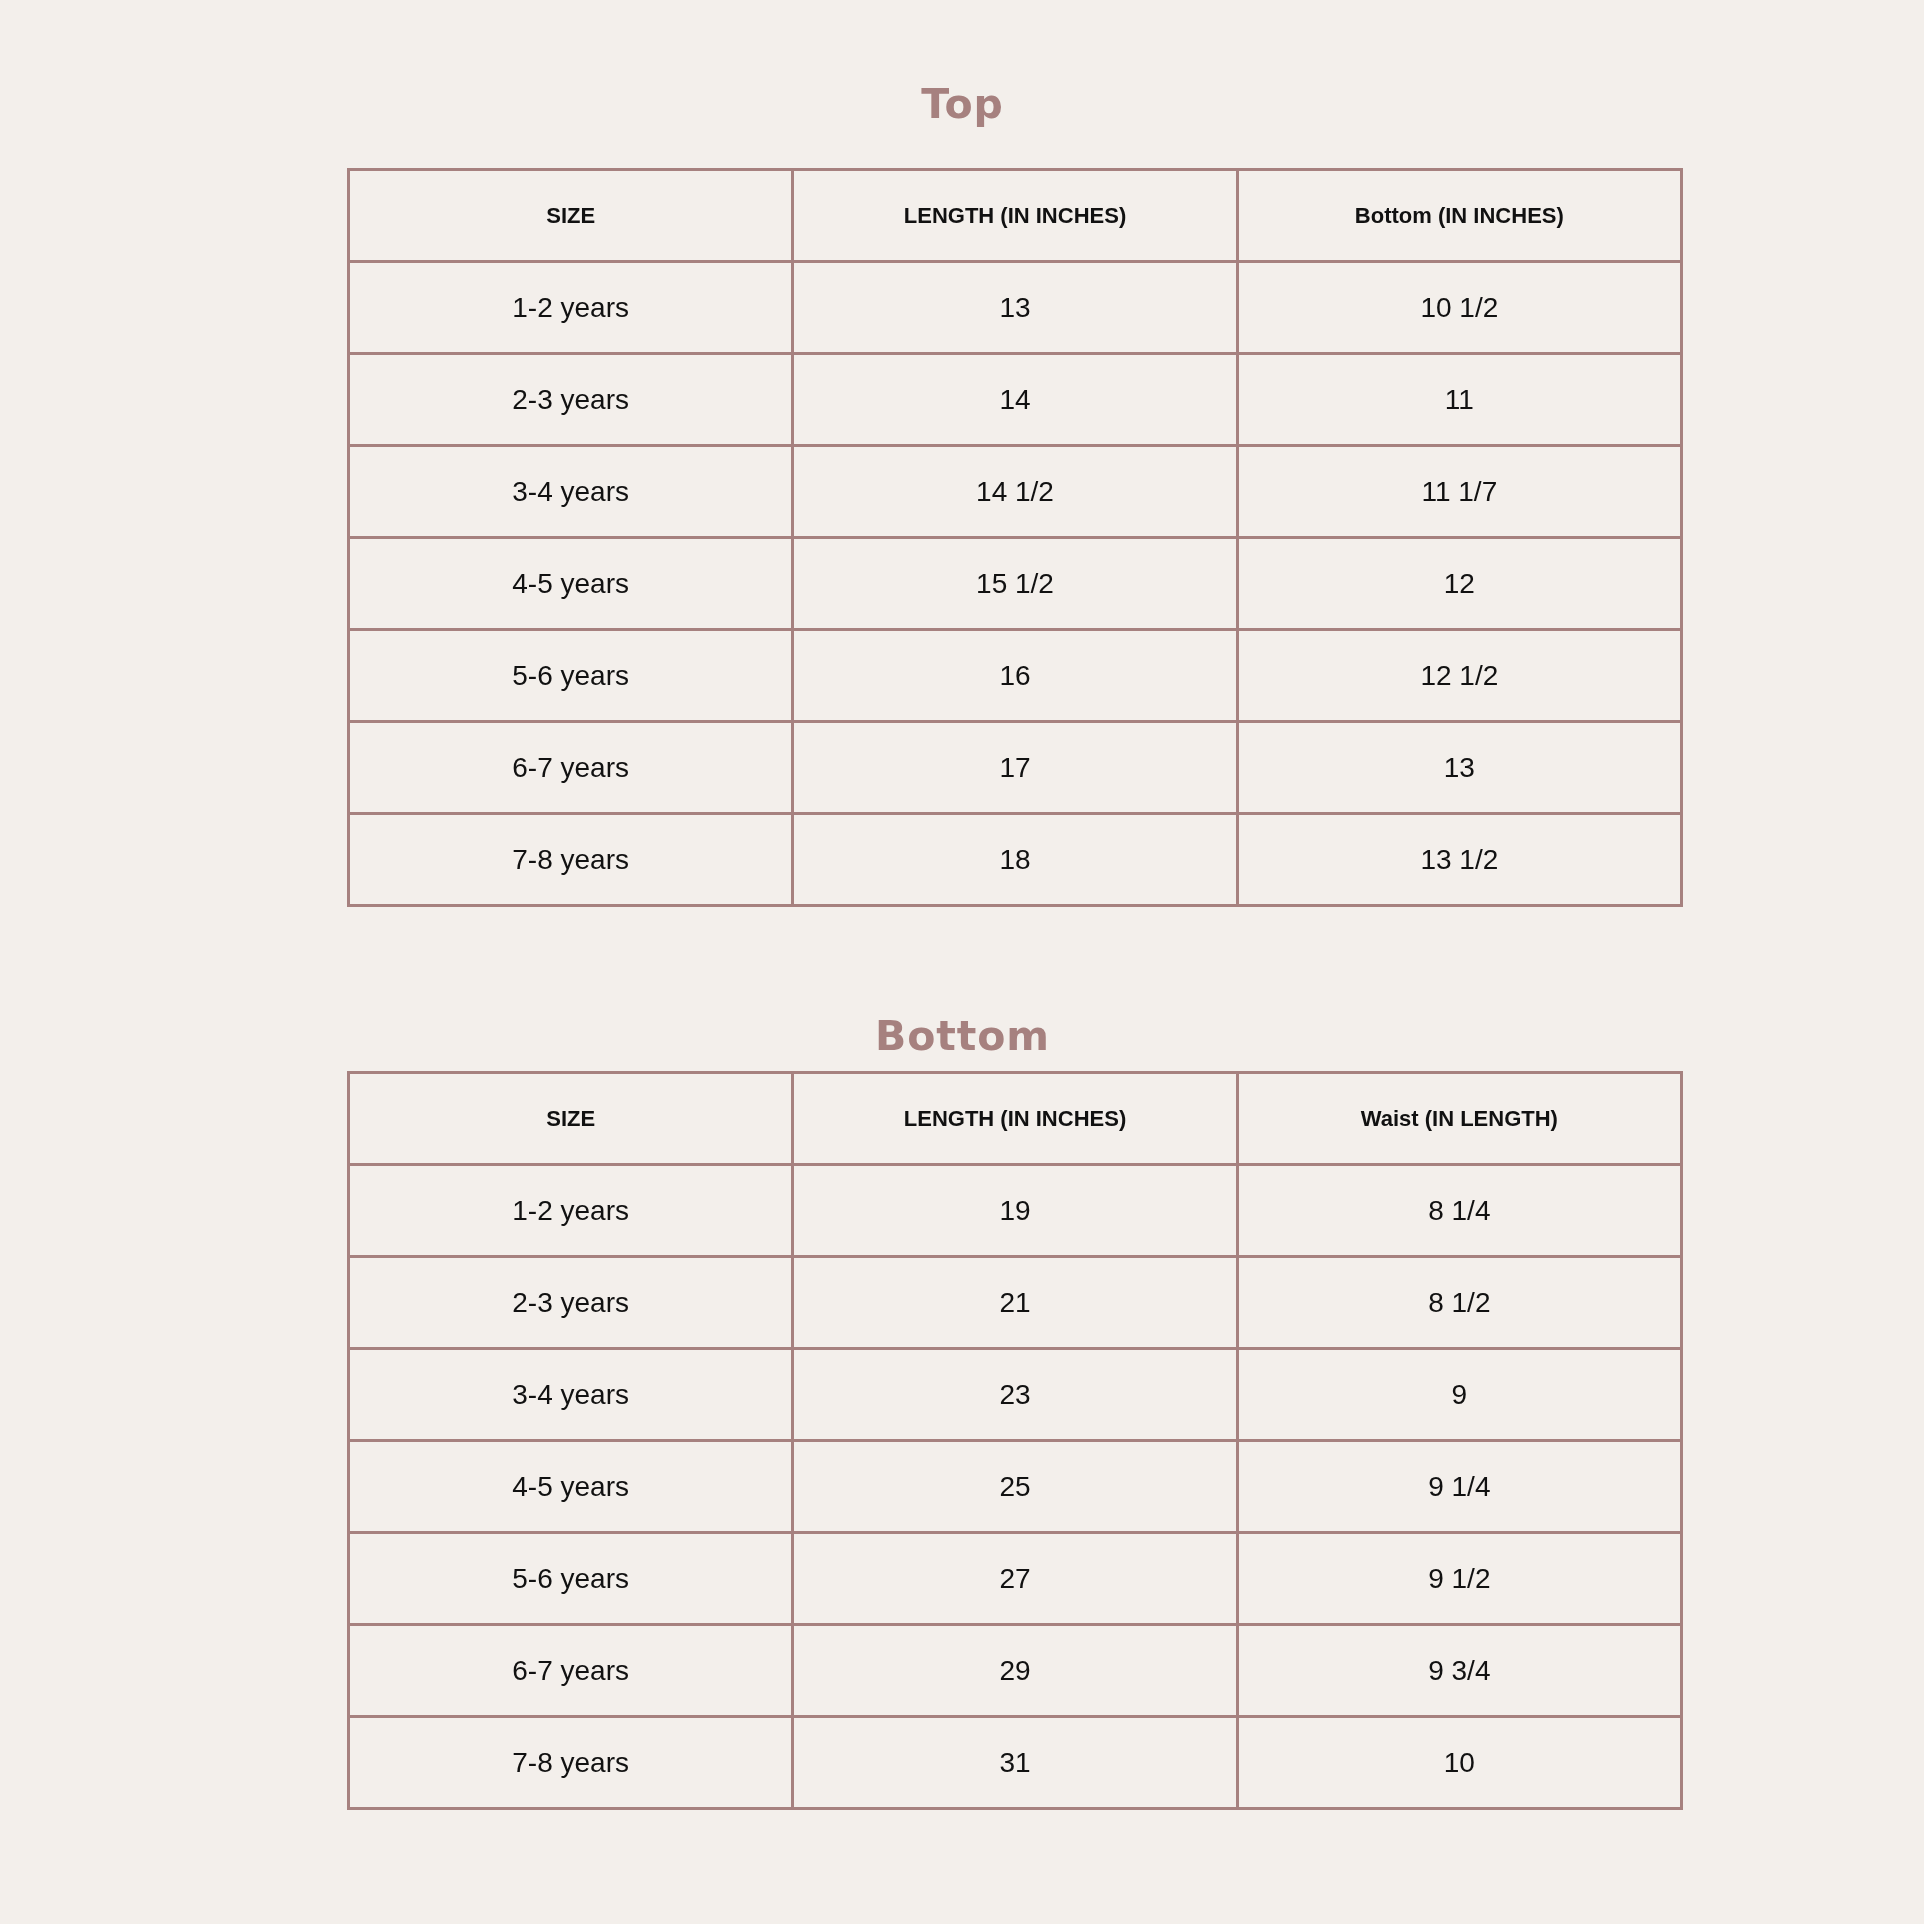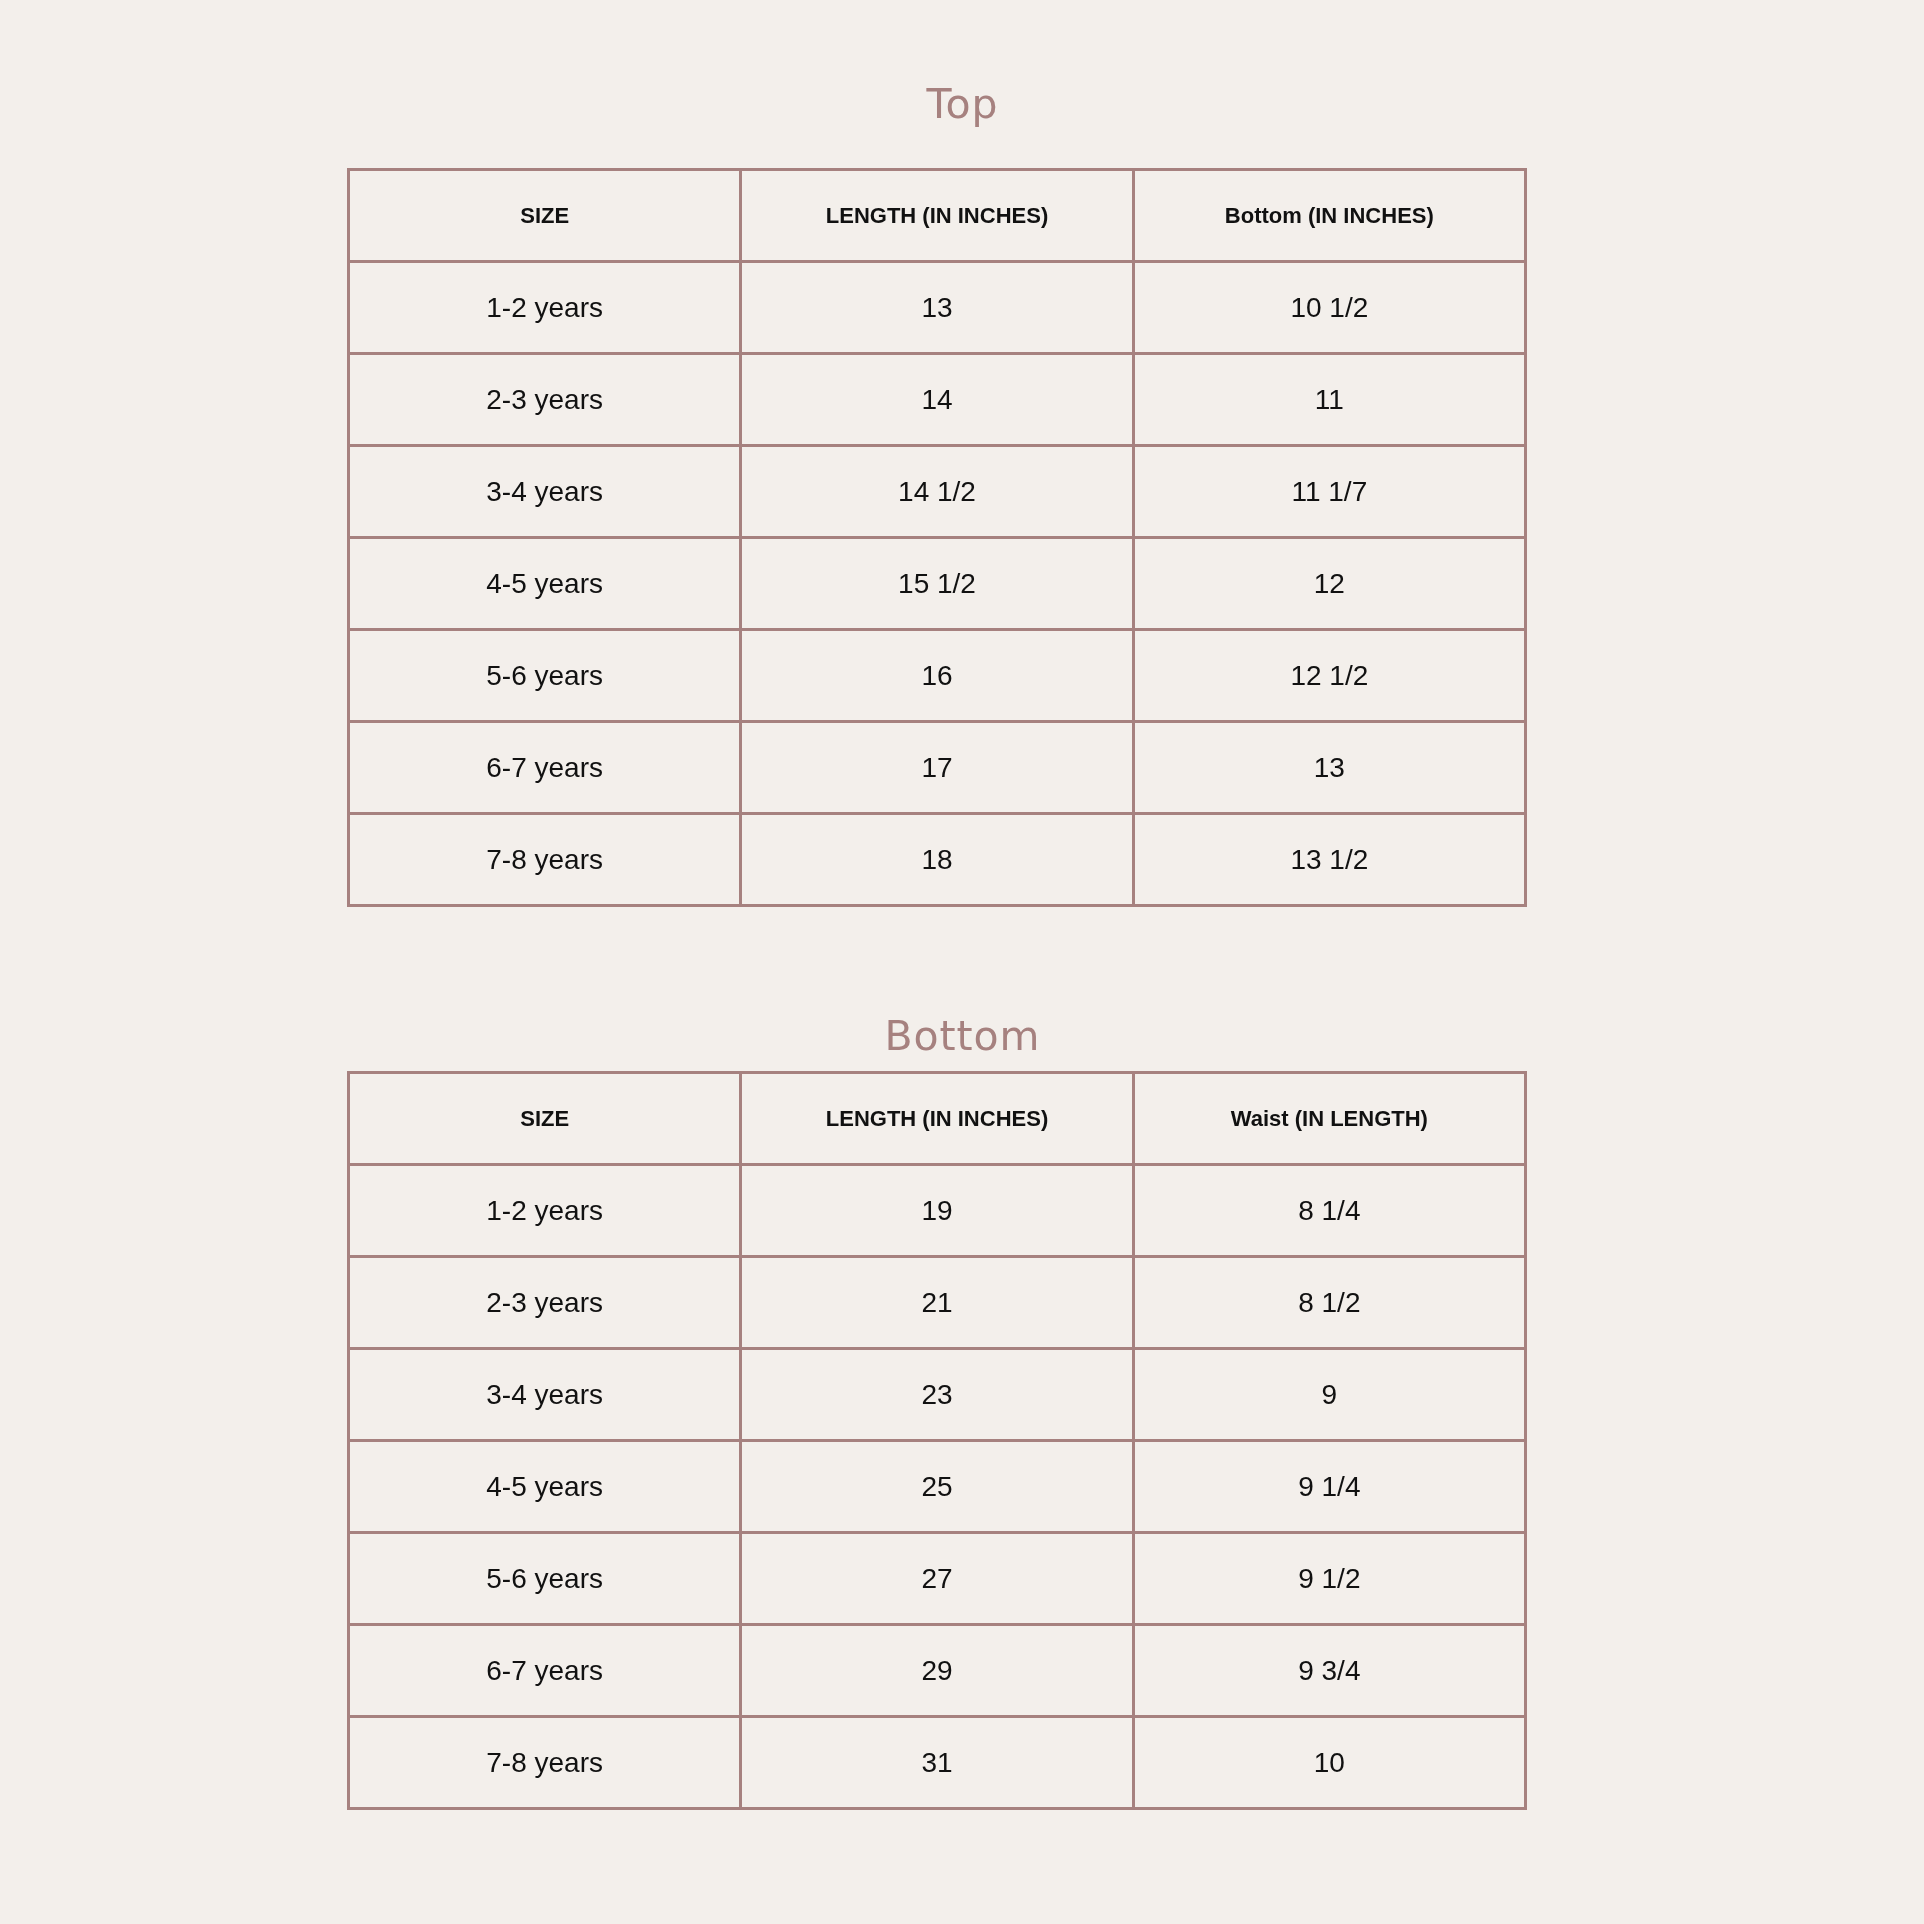--- a/index.html
+++ b/index.html
@@ -15,33 +15,33 @@
       font-family: "Liberation Sans", "DejaVu Sans", sans-serif;
       color: #111111;
     }
     .section-title {
       position: absolute;
       left: 0;
       width: 1925px;
       text-align: center;
       font-family: "DejaVu Sans", "Liberation Sans", sans-serif;
       font-size: 41px;
-      font-weight: normal;
+      font-weight: bold;
       color: #a6817f;
       line-height: 1;
       letter-spacing: 0.9px;
       margin: 0;
     }
     #title-top { top: 84px; }
     #title-bottom { top: 1016px; }
 
     .size-table {
       position: absolute;
       left: 347px;
-      width: 1180px;
+      width: 1336px;
       border-collapse: collapse;
       table-layout: fixed;
     }
     #table-top { top: 168px; }
     #table-bottom { top: 1071px; }
 
     .size-table th,
     .size-table td {
       border: 3.6px solid #a6817f;
       height: 89px;

